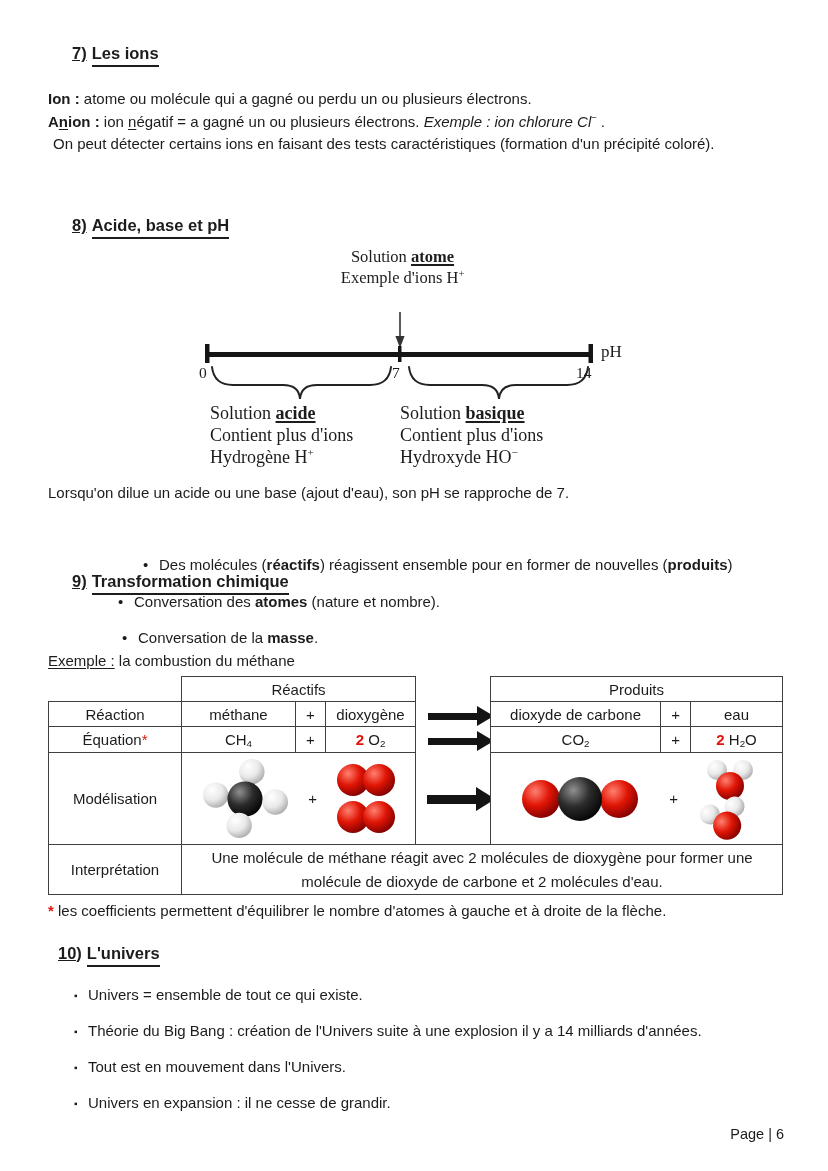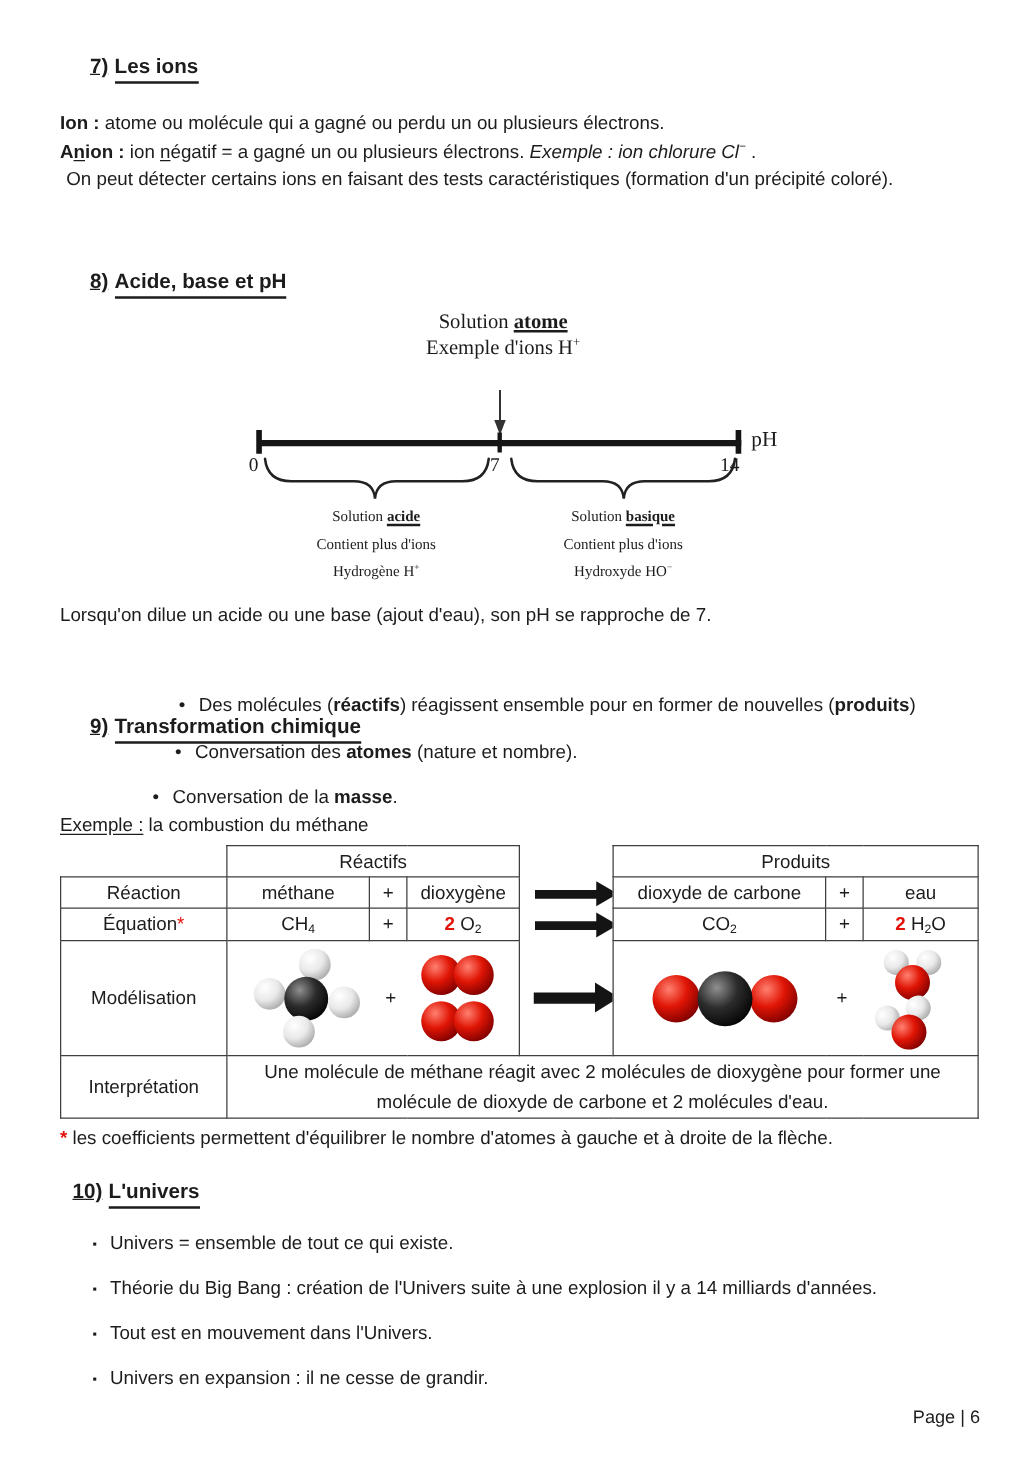--- a/index.html
+++ b/index.html
@@ -15,21 +15,21 @@
   sub{font-size:0.65em;vertical-align:-0.25em;line-height:0;}
 
   .h{font-size:16.5px;font-weight:700;white-space:nowrap;text-decoration:underline;}
   .h .hnum{margin-right:5px;}
   .h .hu{display:inline-block;border-bottom:2px solid var(--c-text,#1c1c1c);padding-bottom:2px;}
 
   .para{line-height:22.5px;width:745px;}
   .serif{font-family:"Liberation Serif",serif;}
 
   .diagram-text{font-family:"Liberation Serif",serif;font-size:16.5px;line-height:21px;text-align:center;}
-  .diagram-text2{font-family:"Liberation Serif",serif;font-size:12px;line-height:22px;text-align:center;}
+  .diagram-text2{font-family:"Liberation Serif",serif;font-size:18px;line-height:22px;}
   .bu{font-weight:700;text-decoration:underline;text-underline-offset:2px;text-decoration-thickness:1.5px;}
 
   .bullet-line{white-space:nowrap;}
   .bdot{display:inline-block;width:16px;}
   .sq{display:inline-block;width:14px;font-size:10px;vertical-align:1.5px;}
 
   table.rx{border-collapse:collapse;table-layout:fixed;width:734px;background:#fff;}
   table.rx td{border:1px solid var(--c-table_border,#3f3f3f);text-align:center;vertical-align:middle;
               padding:0;font-size:15px;overflow:hidden;}
   table.rx td.blank{border:none;}
@@ -123,21 +123,21 @@
 
   <div class="abs" style="left:48px;top:484px;">Lorsqu'on dilue un acide ou une base (ajout d'eau), son pH se rapproche de 7.</div>
 
   <div class="abs h" style="left:72px;top:524px;margin-top:48px;">
     <span class="hnum">9)</span><span class="hu">Transformation chimique</span>
   </div>
 
   <div class="abs bullet-line" style="left:122px;top:556px;margin-left:21px;">
     <span class="bdot">•</span><span><span>Des molécules (</span><span class="b">réactifs</span><span>) réagissent ensemble pour en former de nouvelles (</span><span class="b">produits</span><span>)</span></span>
   </div>
-  <div class="abs bullet-line" style="left:140px;top:593px;">
+  <div class="abs bullet-line" style="left:118px;top:593px;">
     <span class="bdot">•</span><span><span>Conversation des </span><span class="b">atomes</span><span> (nature et nombre).</span></span>
   </div>
   <div class="abs bullet-line" style="left:122px;top:629px;">
     <span class="bdot">•</span><span><span>Conversation de la </span><span class="b">masse</span><span>.</span></span>
   </div>
 
   <div class="abs" style="left:48px;top:652px;">
     <span class="u">Exemple :</span><span> la combustion du méthane</span>
   </div>
 

